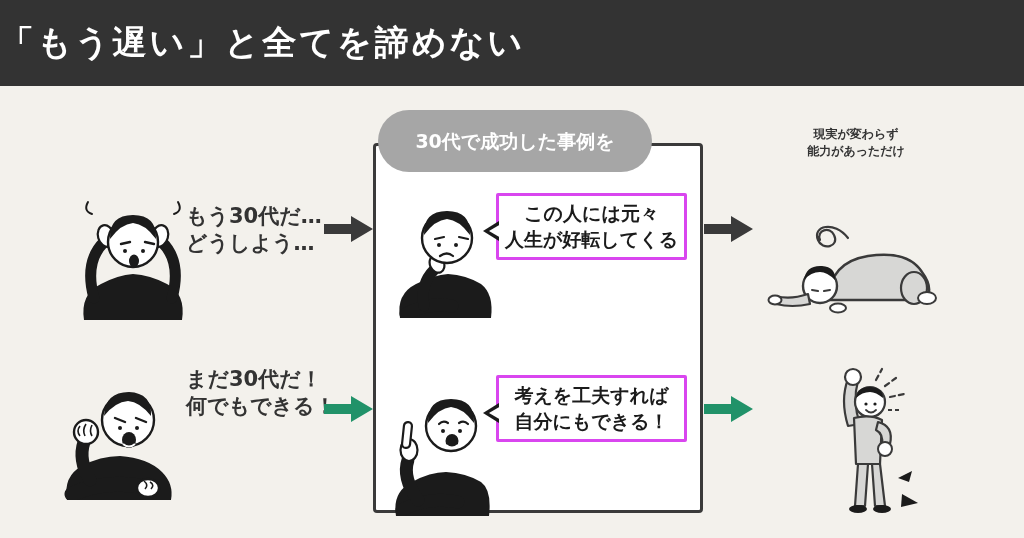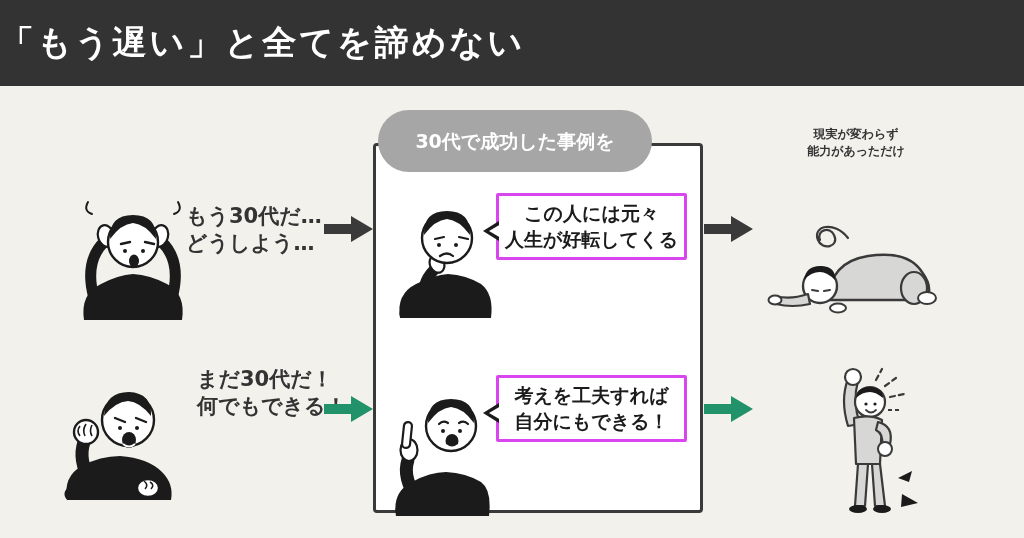--- a/index.html
+++ b/index.html
@@ -129,21 +129,21 @@
     <path d="M20 48 q-4 5 0 10 M26 46 q-4 6 -1 12 M32 47 q-3 6 0 11" fill="none" stroke="#1b1b1b" stroke-width="1.6"></path>
     <circle cx="68" cy="42" r="26" fill="#ffffff" stroke="#1b1b1b" stroke-width="2.4"></circle>
     <path d="M44 38 Q45 14 69 14 Q92 15 91 38 Q80 24 68 23 Q55 24 44 38 Z" fill="#1b1b1b"></path>
     <path d="M55 40 l10 4 M86 44 l-10 -4" stroke="#1b1b1b" stroke-width="2.4" stroke-linecap="round"></path>
     <circle cx="60" cy="50" r="2" fill="#1b1b1b"></circle>
       <circle cx="77" cy="50" r="2" fill="#1b1b1b"></circle>
     <ellipse cx="69" cy="62" rx="7" ry="8" fill="#1b1b1b"></ellipse>
     <path d="M63 66 q6 5 12 0" fill="none" stroke="#ffffff" stroke-width="2"></path>
   </svg>
 
-  <div class="trigger-text" style="left:197px; top:366px;">
+  <div class="trigger-text" style="left:186px; top:366px;">
     <span>まだ30代だ！</span>
     <span>何でもできる！</span>
   </div>
 
   <svg class="arrow" style="left:324px; top:394px;" width="50" height="30" viewBox="0 0 50 30">
     <polygon points="0,10 27,10 27,2 49,15 27,28 27,20 0,20" fill="#219269"></polygon>
   </svg>
 
   <svg class="figure" style="left:388px; top:378px;" width="104" height="138" viewBox="0 0 104 138">
     <path d="M8 138 Q4 114 24 104 Q42 94 58 94 Q78 95 93 104 Q104 112 101 138 Z" fill="#1b1b1b"></path>

